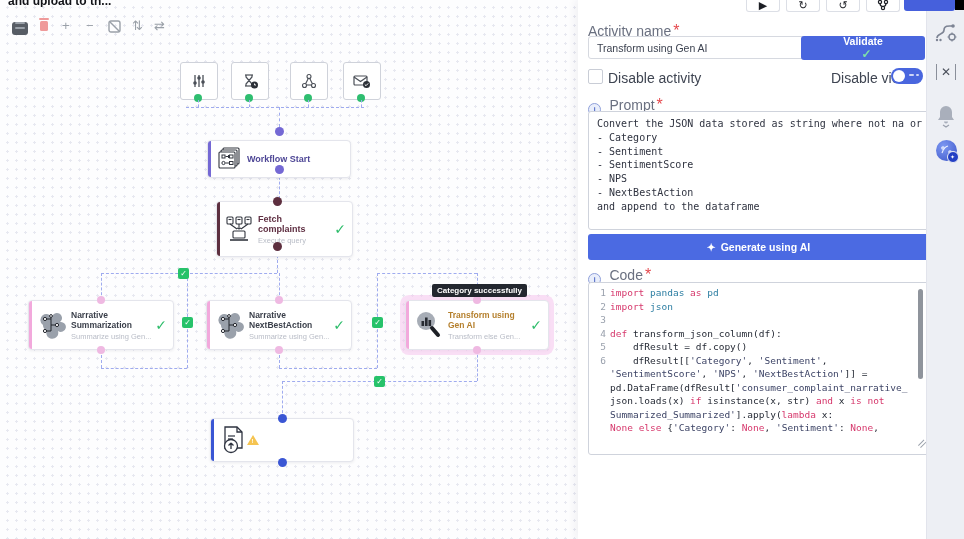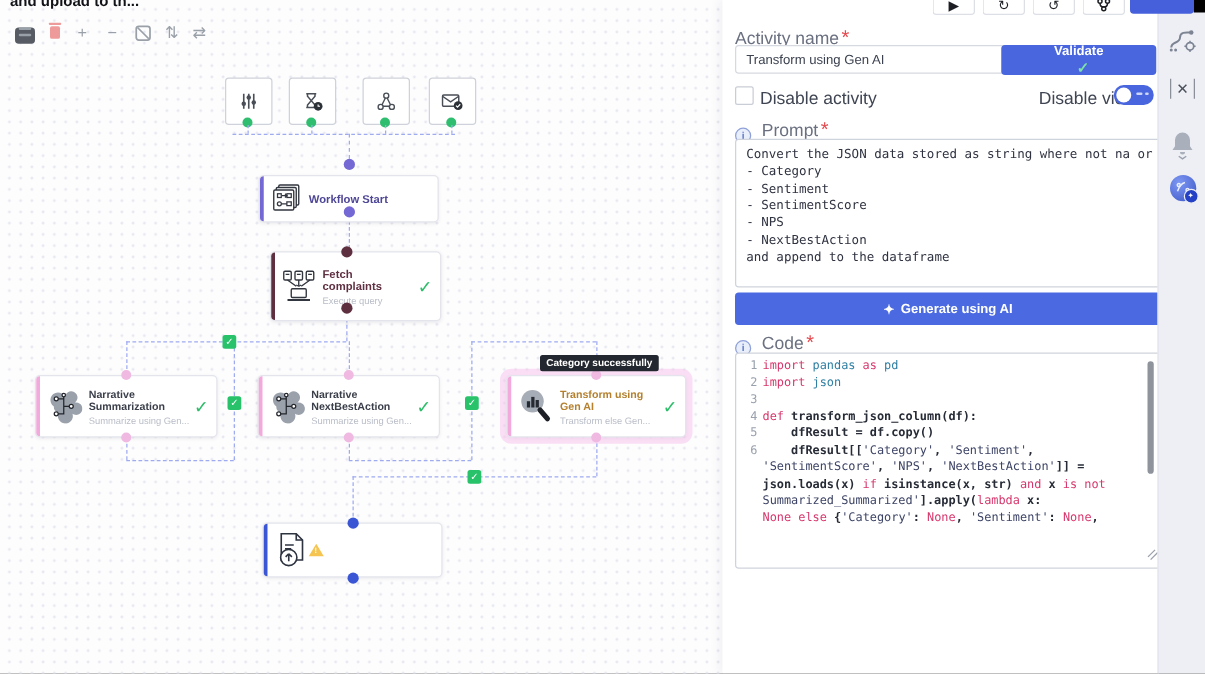--- a/index.html
+++ b/index.html
@@ -66,21 +66,21 @@
   .toggle .knob{position:absolute;left:2px;top:2px;width:12px;height:12px;background:#fff;border-radius:50%;}
   .toggle .tick{position:absolute;top:6px;width:5px;height:1.5px;background:#cdd6f7;border-radius:1px;}
   .info-ic{display:inline-block;width:11px;height:11px;border-radius:50%;background:#e9eefb;border:1px solid #8fa0da;
     color:#5b74c9;font-size:8px;line-height:11px;text-align:center;font-weight:bold;vertical-align:-2px;}
   .mono-box{position:absolute;background:#fff;border:1px solid #cfd3dc;border-radius:3px;overflow:hidden;
     font-family:"DejaVu Sans Mono","Liberation Mono",monospace;}
   .prompt-text{white-space:pre;font-size:10px;line-height:13.8px;color:#2f3340;padding:5px 8px;}
   .code-row{display:flex;font-size:9.5px;line-height:13.5px;}
   .gutter{width:17px;text-align:right;padding-right:4px;color:#9aa1ad;flex:none;}
   .code-text{white-space:pre;}
-  .c-k{color:#d6386c;}.c-m{color:#2e7fa3;}.c-s{color:#3d4466;}.c-p{color:#262b36;font-weight:bold;}
+  .c-k{color:#d6386c;}.c-m{color:#2e7fa3;}.c-s{color:#3d4466;}.c-p{color:#262b36;}
   .scroll-thumb{position:absolute;width:5px;background:#8f949c;border-radius:3px;cursor:pointer;}
   .resize-h{position:absolute;width:8px;height:8px;border-right:1.5px solid #9aa0ab;border-bottom:0;
     transform:rotate(45deg);}
   .resize-h:after{content:"";position:absolute;right:2.5px;top:0;height:8px;border-right:1.5px solid #9aa0ab;}
 
   
   .strip{position:absolute;left:926px;top:0;width:38px;height:539px;background:#edeff4;border-left:1px solid #e2e4ec;}
   .strip-ic{position:absolute;left:0;width:38px;text-align:center;color:#7d8494;cursor:pointer;}
   .close-ic{font-size:12px;font-weight:bold;color:#4a4f5a;border-left:1.5px solid #8a8f9a;border-right:1.5px solid #8a8f9a;
     padding:1px 4px;display:inline-block;}
@@ -399,20 +399,24 @@
           <div class="code-row">
             <span class="gutter">6</span>
             <span class="code-text"><span class="c-p">    dfResult[[</span><span class="c-s">'Category'</span><span class="c-p">, </span><span class="c-s">'Sentiment'</span><span class="c-p">,</span></span>
           </div>
           <div class="code-row">
             <span class="gutter"></span>
             <span class="code-text"><span class="c-s">'SentimentScore'</span><span class="c-p">, </span><span class="c-s">'NPS'</span><span class="c-p">, </span><span class="c-s">'NextBestAction'</span><span class="c-p">]] =</span></span>
           </div>
           <div class="code-row">
             <span class="gutter"></span>
+            <span class="code-text"><span class="c-p">pd.DataFrame(dfResult[</span><span class="c-s">'consumer_complaint_narrative_</span></span>
+          </div>
+          <div class="code-row">
+            <span class="gutter"></span>
             <span class="code-text"><span class="c-p">json.loads(x) </span><span class="c-k">if</span><span class="c-p"> isinstance(x, str) </span><span class="c-k">and</span><span class="c-p"> x </span><span class="c-k">is not</span></span>
           </div>
           <div class="code-row">
             <span class="gutter"></span>
             <span class="code-text"><span class="c-s">Summarized_Summarized'</span><span class="c-p">].apply(</span><span class="c-k">lambda</span><span class="c-p"> x:</span></span>
           </div>
           <div class="code-row">
             <span class="gutter"></span>
             <span class="code-text"><span class="c-k">None</span><span class="c-p"> </span><span class="c-k">else</span><span class="c-p"> {</span><span class="c-s">'Category'</span><span class="c-p">: </span><span class="c-k">None</span><span class="c-p">, </span><span class="c-s">'Sentiment'</span><span class="c-p">: </span><span class="c-k">None</span><span class="c-p">,</span></span>
           </div>

